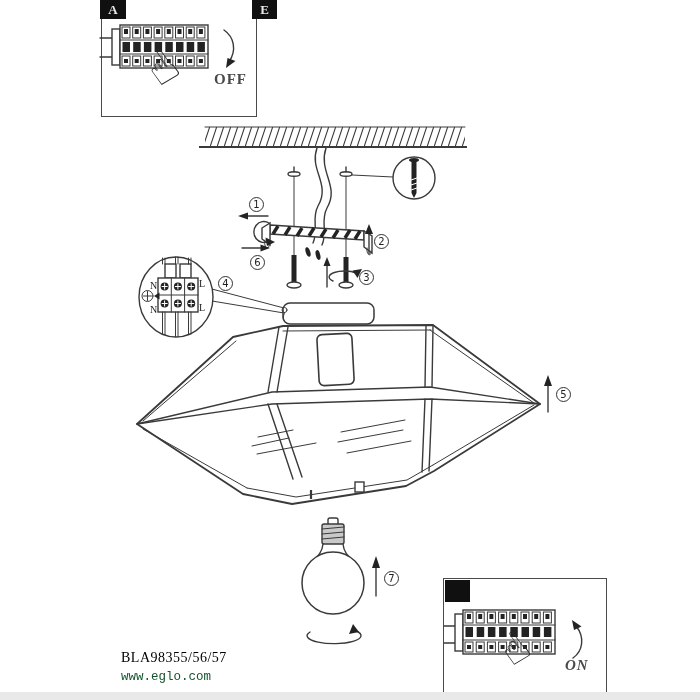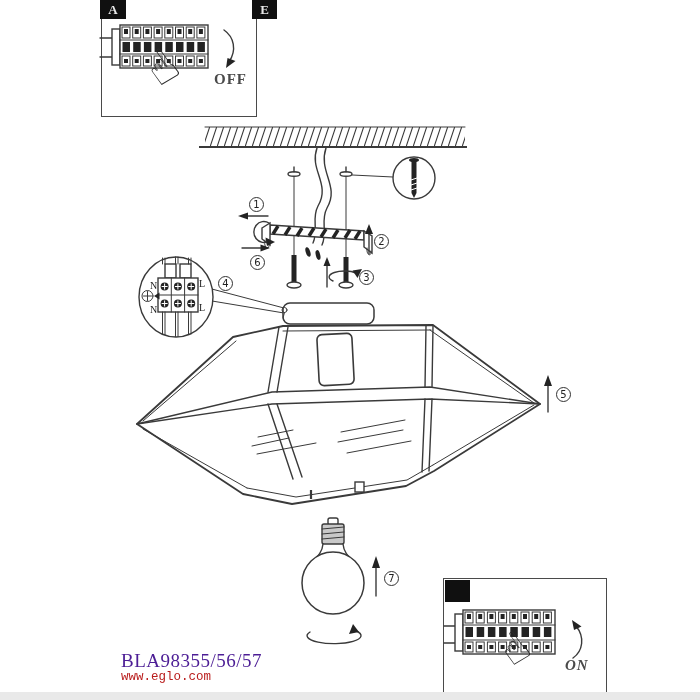--- a/index.html
+++ b/index.html
@@ -21,21 +21,21 @@
           align-items:center;justify-content:center;font-size:13px;font-weight:bold;}
   
   .step{position:absolute;width:15px;height:15px;border:1.4px solid #333;border-radius:50%;
         display:flex;align-items:center;justify-content:center;font-size:10px;color:#222;
         background:#fff;box-sizing:border-box;font-family:"DejaVu Sans",sans-serif;}
   
   .tlabel{position:absolute;font-size:10px;color:#1d1d1d;font-family:"Liberation Serif",serif;}
   .switch-label{position:absolute;font-size:15px;font-weight:bold;letter-spacing:1px;
                 color:#4a4a4a;font-family:"Liberation Serif",serif;}
   .hand{position:absolute;color:#2b2b2b;font-family:"DejaVu Sans",sans-serif;line-height:1;}
-  .footer-model{position:absolute;left:121px;top:650px;font-size:19px;color:#4c1d95;
+  .footer-model{position:absolute;left:121px;top:650px;font-size:14px;color:#000000;
                 letter-spacing:.5px;font-family:"Liberation Serif",serif;}
   .footer-site{position:absolute;left:121px;top:670px;font-size:12.5px;
                font-family:"Liberation Mono",monospace;}
   .edge-strip{position:absolute;left:0;top:692px;width:700px;height:8px;background:#e9e9e9;}
 </style>
 </head>
 <body>
 
 <div class="page">
 
@@ -382,16 +382,16 @@
   <div class="step" style="left:384px;top:571px;">
       <span>7</span>
     </div>
 
   <div class="tlabel" style="left:150px;top:280px;">N</div>
   <div class="tlabel" style="left:199px;top:278px;">L</div>
   <div class="tlabel" style="left:150px;top:304px;">N</div>
   <div class="tlabel" style="left:199px;top:302px;">L</div>
 
   <div class="footer-model">BLA98355/56/57</div>
-  <div class="footer-site" style="color: #b91c1c;">www.eglo.com</div>
+  <div class="footer-site" style="color: #14532d;">www.eglo.com</div>
 
   <div class="edge-strip"></div>
 </div>
 
 </body></html>

